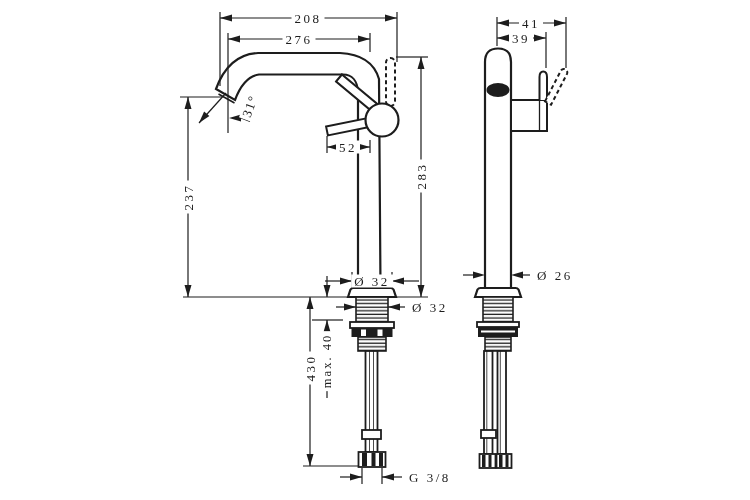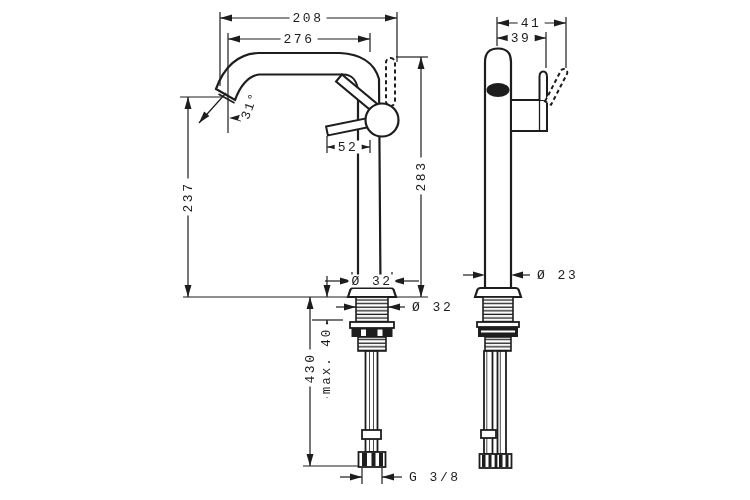--- a/index.html
+++ b/index.html
@@ -1,17 +1,17 @@
 <!DOCTYPE html>
 <html><head>
 <meta charset="utf-8">
 <style>
   html,body{margin:0;padding:0;background:#fff;}
   .stage{position:relative;width:750px;height:500px;background:#fff;overflow:hidden;
-         font-family:Liberation Mono, monospace;}
+         font-family:Liberation Serif, serif;}
   .stage svg{position:absolute;left:0;top:0;}
   .lbl{position:absolute;transform:translate(-50%,-50%);
        font-size:13px;letter-spacing:2.5px;color:#1d1d1d;background:#fff;
        padding:0 3px;white-space:nowrap;line-height:1;}
   .lbl.rot{transform:translate(-50%,-50%) rotate(-90deg);}
   .lbl.rot31{transform:translate(-50%,-50%) rotate(-70deg);letter-spacing:1.5px;}
   .lbl.leftal{transform:translate(0,-50%);}
   .lbl.small{font-size:12.5px;letter-spacing:2px;}
 </style>
 </head>
@@ -185,15 +185,15 @@
 <div class="lbl rot" style="left:421px;top:176px">283</div>
 <div class="lbl" style="left:348px;top:147px">52</div>
 <div class="lbl rot31" style="left:250px;top:106px">31°</div>
 <div class="lbl" style="left:372px;top:281px">Ø 32</div>
 <div class="lbl leftal" style="left:409px;top:307px">Ø 32</div>
 <div class="lbl rot" style="left:310px;top:368px">430</div>
 <div class="lbl rot small" style="left:327px;top:361px">max. 40</div>
 <div class="lbl leftal" style="left:406px;top:477px">G 3/8</div>
 <div class="lbl" style="left:531px;top:23px">41</div>
 <div class="lbl" style="left:521px;top:38px">39</div>
-<div class="lbl leftal" style="left:534px;top:275px">Ø 23</div>
+<div class="lbl leftal" style="left:534px;top:275px">Ø 26</div>
 
 </div>
 
 </body></html>

